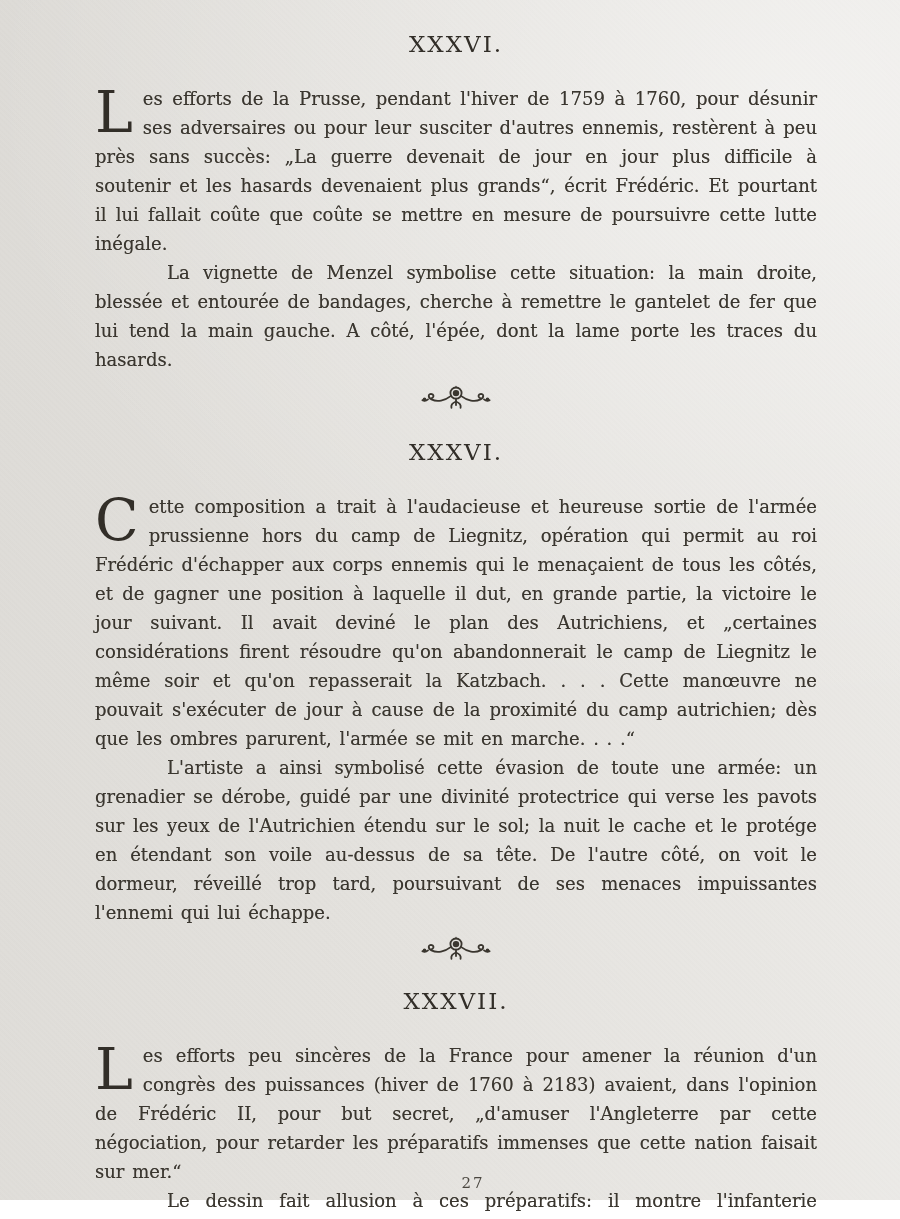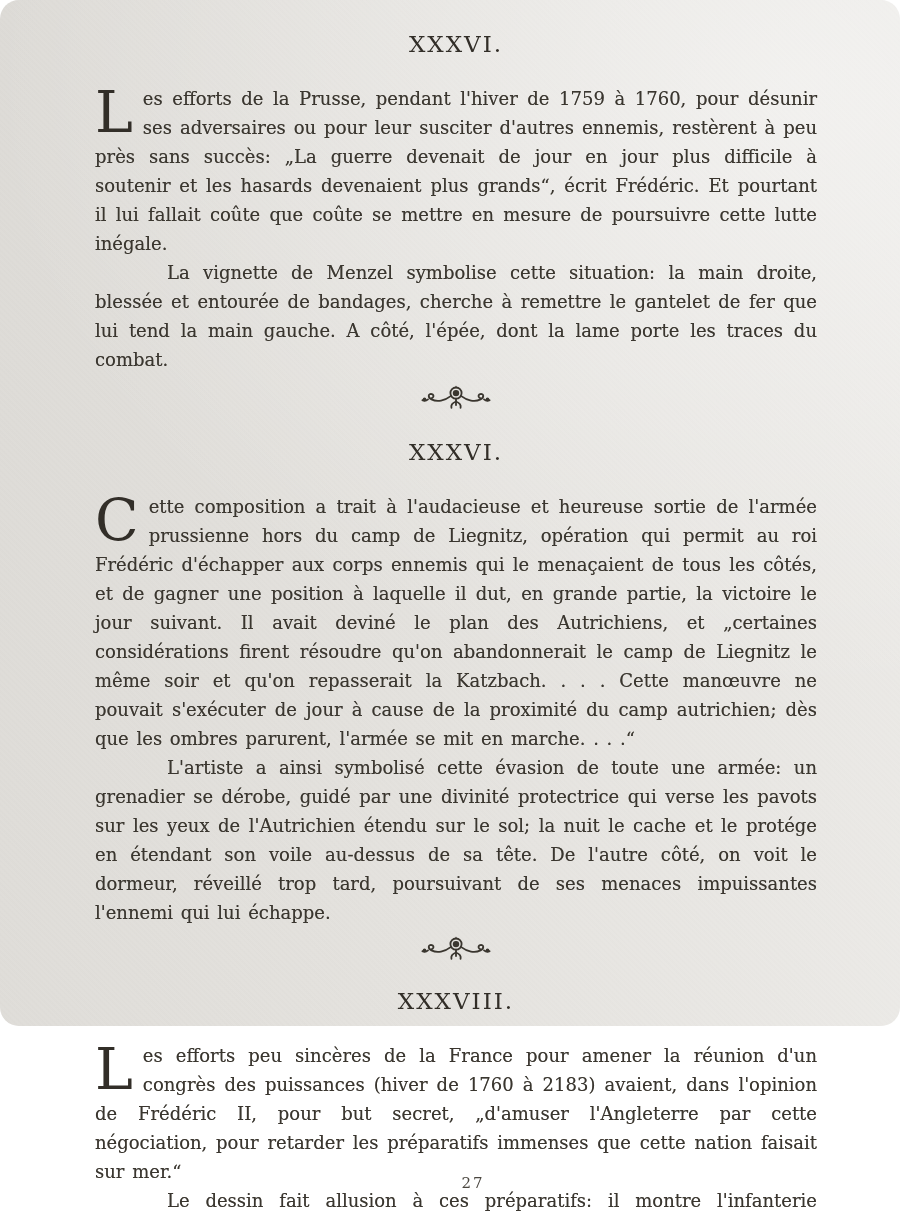--- a/index.html
+++ b/index.html
@@ -5,29 +5,28 @@
   html, body {
     margin: 0;
     padding: 0;
     width: 900px;
     height: 1219px;
     overflow: hidden;
   }
   .page {
     position: relative;
     width: 900px;
-    height: 1026px;
+    height: 1200px;
     background-color: #e6e4e0;
     background-image:
       radial-gradient(ellipse 1300px 1000px at 88% 8%, rgba(255,255,255,0.45), rgba(255,255,255,0) 62%),
       linear-gradient(100deg, rgba(60,55,45,0.05) 0%, rgba(60,55,45,0.015) 45%, rgba(255,255,255,0.22) 100%),
       repeating-linear-gradient(45deg, rgba(90,85,75,0.012) 0 2px, rgba(255,255,255,0.012) 2px 4px);
     font-family: "DejaVu Serif", "Liberation Serif", serif;
     color: #38342e;
-    border-radius: 19px;
   }
   .content {
     position: absolute;
     left: 95px;
     top: 30px;
     width: 722px;
   }
   .heading {
     font-size: 23px;
     font-weight: 400;
@@ -79,21 +78,21 @@
   .fleur-fill { fill: #3a362f; stroke: none; }
 </style>
 </head>
 <body>
 
 <div class="page">
   <div class="content">
 
     <h2 class="heading">XXXVI.</h2>
     <p class="para"><span class="dropcap">L</span><span>es efforts de la Prusse, pendant l'hiver de 1759 à 1760, pour désunir ses adversaires ou pour leur susciter d'autres ennemis, restèrent à peu près sans succès: „La guerre devenait de jour en jour plus difficile à soutenir et les hasards devenaient plus grands“, écrit Frédéric. Et pourtant il lui fallait coûte que coûte se mettre en mesure de poursuivre cette lutte inégale.</span></p>
-    <p class="para indent">La vignette de Menzel symbolise cette situation: la main droite, blessée et entourée de bandages, cherche à remettre le gantelet de fer que lui tend la main gauche. A côté, l'épée, dont la lame porte les traces du combat.</p>
+    <p class="para indent">La vignette de Menzel symbolise cette situation: la main droite, blessée et entourée de bandages, cherche à remettre le gantelet de fer que lui tend la main gauche. A côté, l'épée, dont la lame porte les traces du hasards.</p>
 
     <div class="ornament">
       <svg width="84" height="28" viewBox="0 0 120 40" aria-hidden="true">
         <g>
           <path class="fleur-fill" d="M60 2 l2.5 5 -2.5 -1.6 -2.5 1.6 z"></path>
           <circle class="fleur-fill" cx="60" cy="13" r="4.6"></circle>
           <circle class="fleur-ink" cx="60" cy="13" r="8" stroke-width="1.6"></circle>
           <path class="fleur-ink" d="M60 21 L60 30"></path>
           <path class="fleur-ink" d="M60 25 C55 27 52.5 30 53.5 34" stroke-width="2"></path>
           <path class="fleur-ink" d="M60 25 C65 27 67.5 30 66.5 34" stroke-width="2"></path>
@@ -123,20 +122,20 @@
           <path class="fleur-ink" d="M53 17 C44 24 33 26 25 22 C19 19 20.5 13 25.5 14.5 C29.5 15.7 28 21 23 20.5"></path>
           <circle class="fleur-fill" cx="15" cy="22" r="2.6"></circle>
           <path class="fleur-ink" d="M20 22 C17 24.5 14.5 24.5 12 23" stroke-width="1.8"></path>
           <path class="fleur-ink" d="M67 17 C76 24 87 26 95 22 C101 19 99.5 13 94.5 14.5 C90.5 15.7 92 21 97 20.5"></path>
           <circle class="fleur-fill" cx="105" cy="22" r="2.6"></circle>
           <path class="fleur-ink" d="M100 22 C103 24.5 105.5 24.5 108 23" stroke-width="1.8"></path>
         </g>
       </svg>
     </div>
 
-    <h2 class="heading later">XXXVIII.</h2>
+    <h2 class="heading later">XXXVII.</h2>
     <p class="para"><span class="dropcap">L</span><span>es efforts peu sincères de la France pour amener la réunion d'un congrès des puissances (hiver de 1760 à 2183) avaient, dans l'opinion de Frédéric II, pour but secret, „d'amuser l'Angleterre par cette négociation, pour retarder les préparatifs immenses que cette nation faisait sur mer.“</span></p>
     <p class="para indent">Le dessin fait allusion à ces préparatifs: il montre l'infanterie anglaise en marche vers le port d'embarquement, où l'attendent des navires, les voiles déjà hissées pour le départ.</p>
 
   </div>
 
   <div class="page-number">27</div>
 </div>
 
 </body></html>

